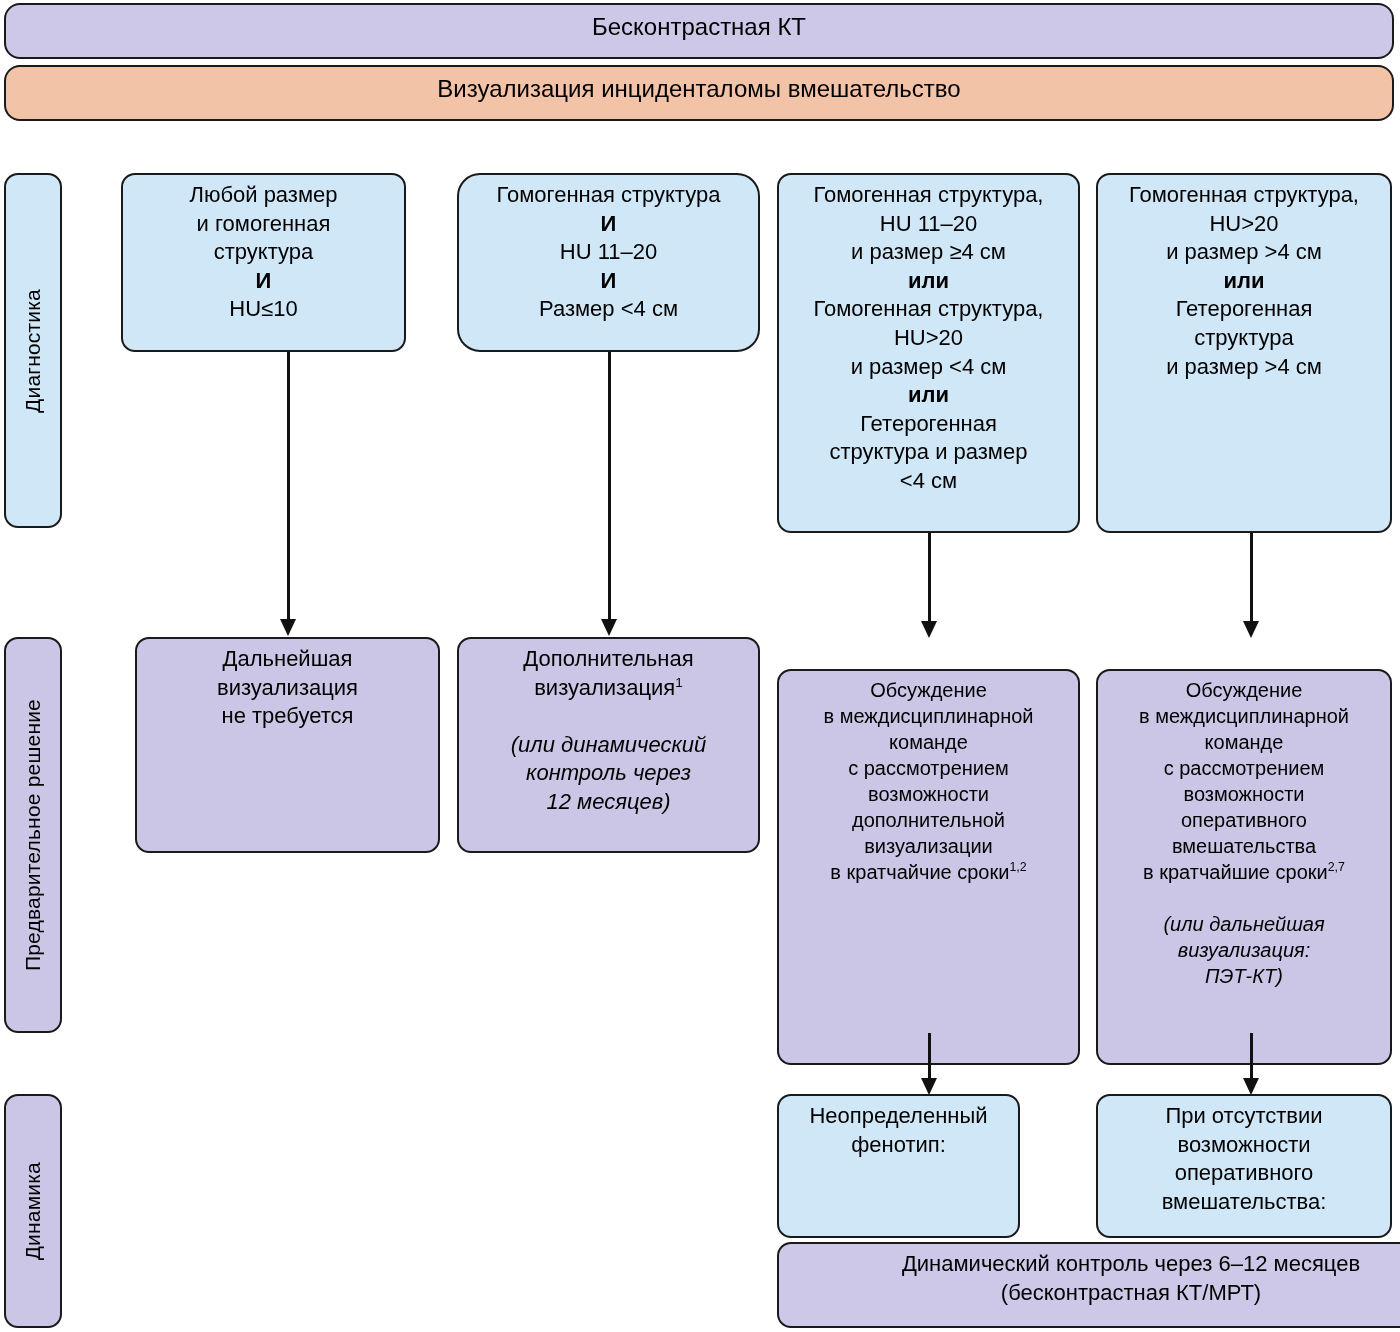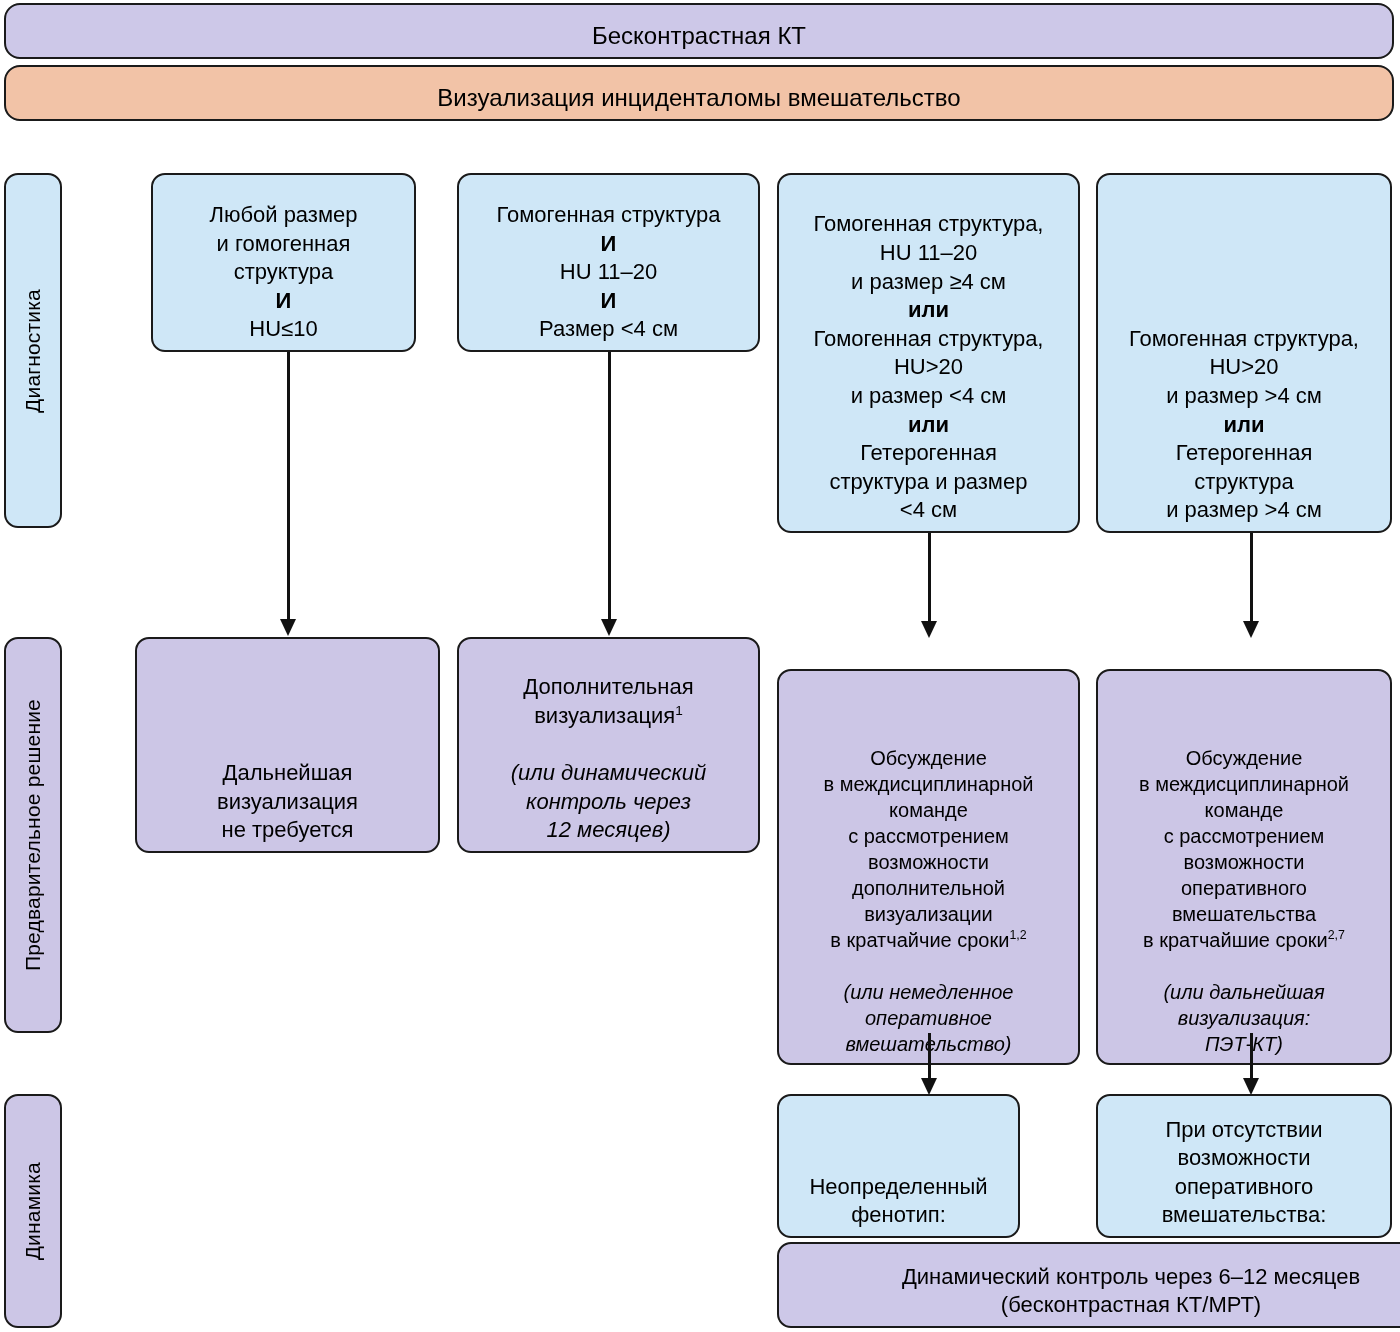--- a/index.html
+++ b/index.html
@@ -21,21 +21,21 @@
     overflow: hidden;
   }
 
   
   .node {
     position: absolute;
     box-sizing: border-box;
     border: 2.5px solid #1a1a1a;
     border-radius: 14px;
     display: flex;
-    align-items: flex-end;
+    align-items: flex-start;
     justify-content: center;
     text-align: center;
     line-height: 1.30;
     padding: 6px 8px;
   }
   .node .txt {
     display: block;
     width: 100%;
     white-space: pre-line;
   }
@@ -115,25 +115,25 @@
   </div>
 
   <div class="stage purple" style="left:4px; top:637px; width:58px; height:396px;">
     <span class="vtxt">Предварительное решение</span>
   </div>
 
   <div class="stage purple" style="left:4px; top:1094px; width:58px; height:234px;">
     <span class="vtxt">Динамика</span>
   </div>
 
-  <div class="node blue fs22" style="left:151px; top:173px; width:265px; height:179px;">
+  <div class="node blue fs22" style="left:121px; top:173px; width:285px; height:179px;">
     <span class="txt">Любой размер<br>и гомогенная<br>структура<br><b class="conj">И</b><br>HU≤10</span>
   </div>
 
-  <div class="node blue fs22" style="left:457px; top:173px; width:303px; height:179px;">
+  <div class="node blue fs22" style="left:457px; top:173px; width:303px; height:179px;border-radius:23px;">
     <span class="txt">Гомогенная структура<br><b class="conj">И</b><br>HU 11–20<br><b class="conj">И</b><br>Размер &lt;4 см</span>
   </div>
 
   <div class="node blue fs22" style="left:777px; top:173px; width:303px; height:360px;">
     <span class="txt">Гомогенная структура,<br>HU 11–20<br>и размер ≥4 см<br><b class="conj">или</b><br>Гомогенная структура,<br>HU&gt;20<br>и размер &lt;4 см<br><b class="conj">или</b><br>Гетерогенная<br>структура и размер<br>&lt;4 см</span>
   </div>
 
   <div class="node blue fs22" style="left:1096px; top:173px; width:296px; height:360px;">
     <span class="txt">Гомогенная структура,<br>HU&gt;20<br>и размер &gt;4 см<br><b class="conj">или</b><br>Гетерогенная<br>структура<br>и размер &gt;4 см</span>
   </div>
@@ -160,21 +160,21 @@
 
   <div class="node purple fs22" style="left:135px; top:637px; width:305px; height:216px;">
     <span class="txt">Дальнейшая<br>визуализация<br>не требуется</span>
   </div>
 
   <div class="node purple fs22" style="left:457px; top:637px; width:303px; height:216px;">
     <span class="txt">Дополнительная<br>визуализация<sup>1</sup><br><br><i class="alt">(или динамический<br>контроль через<br>12 месяцев)</i></span>
   </div>
 
   <div class="node purple fs21" style="left:777px; top:637px; width:303px; height:396px;">
-    <span class="txt">Обсуждение<br>в междисциплинарной<br>команде<br>с рассмотрением<br>возможности<br>дополнительной<br>визуализации<br>в кратчайчие сроки<sup>1,2</sup><br><br><i class="alt">(или немедленное<br>оперативное<br>вмешательство)</i></span>
+    <span class="txt">Обсуждение<br>в междисциплинарной<br>команде<br>с рассмотрением<br>возможности<br>дополнительной<br>визуализации<br>в кратчайчие сроки<sup>1,2</sup><br><br></span>
   </div>
 
   <div class="node purple fs21" style="left:1096px; top:637px; width:296px; height:396px;">
     <span class="txt">Обсуждение<br>в междисциплинарной<br>команде<br>с рассмотрением<br>возможности<br>оперативного<br>вмешательства<br>в кратчайшие сроки<sup>2,7</sup><br><br><i class="alt">(или дальнейшая<br>визуализация:<br>ПЭТ-КТ)</i></span>
   </div>
 
   <div class="arrow" style="left:928px; top:1033px; height:62px;">
     <div class="shaft" style="height:45px;"></div>
     <div class="head" style="top:45px;"></div>
   </div>

